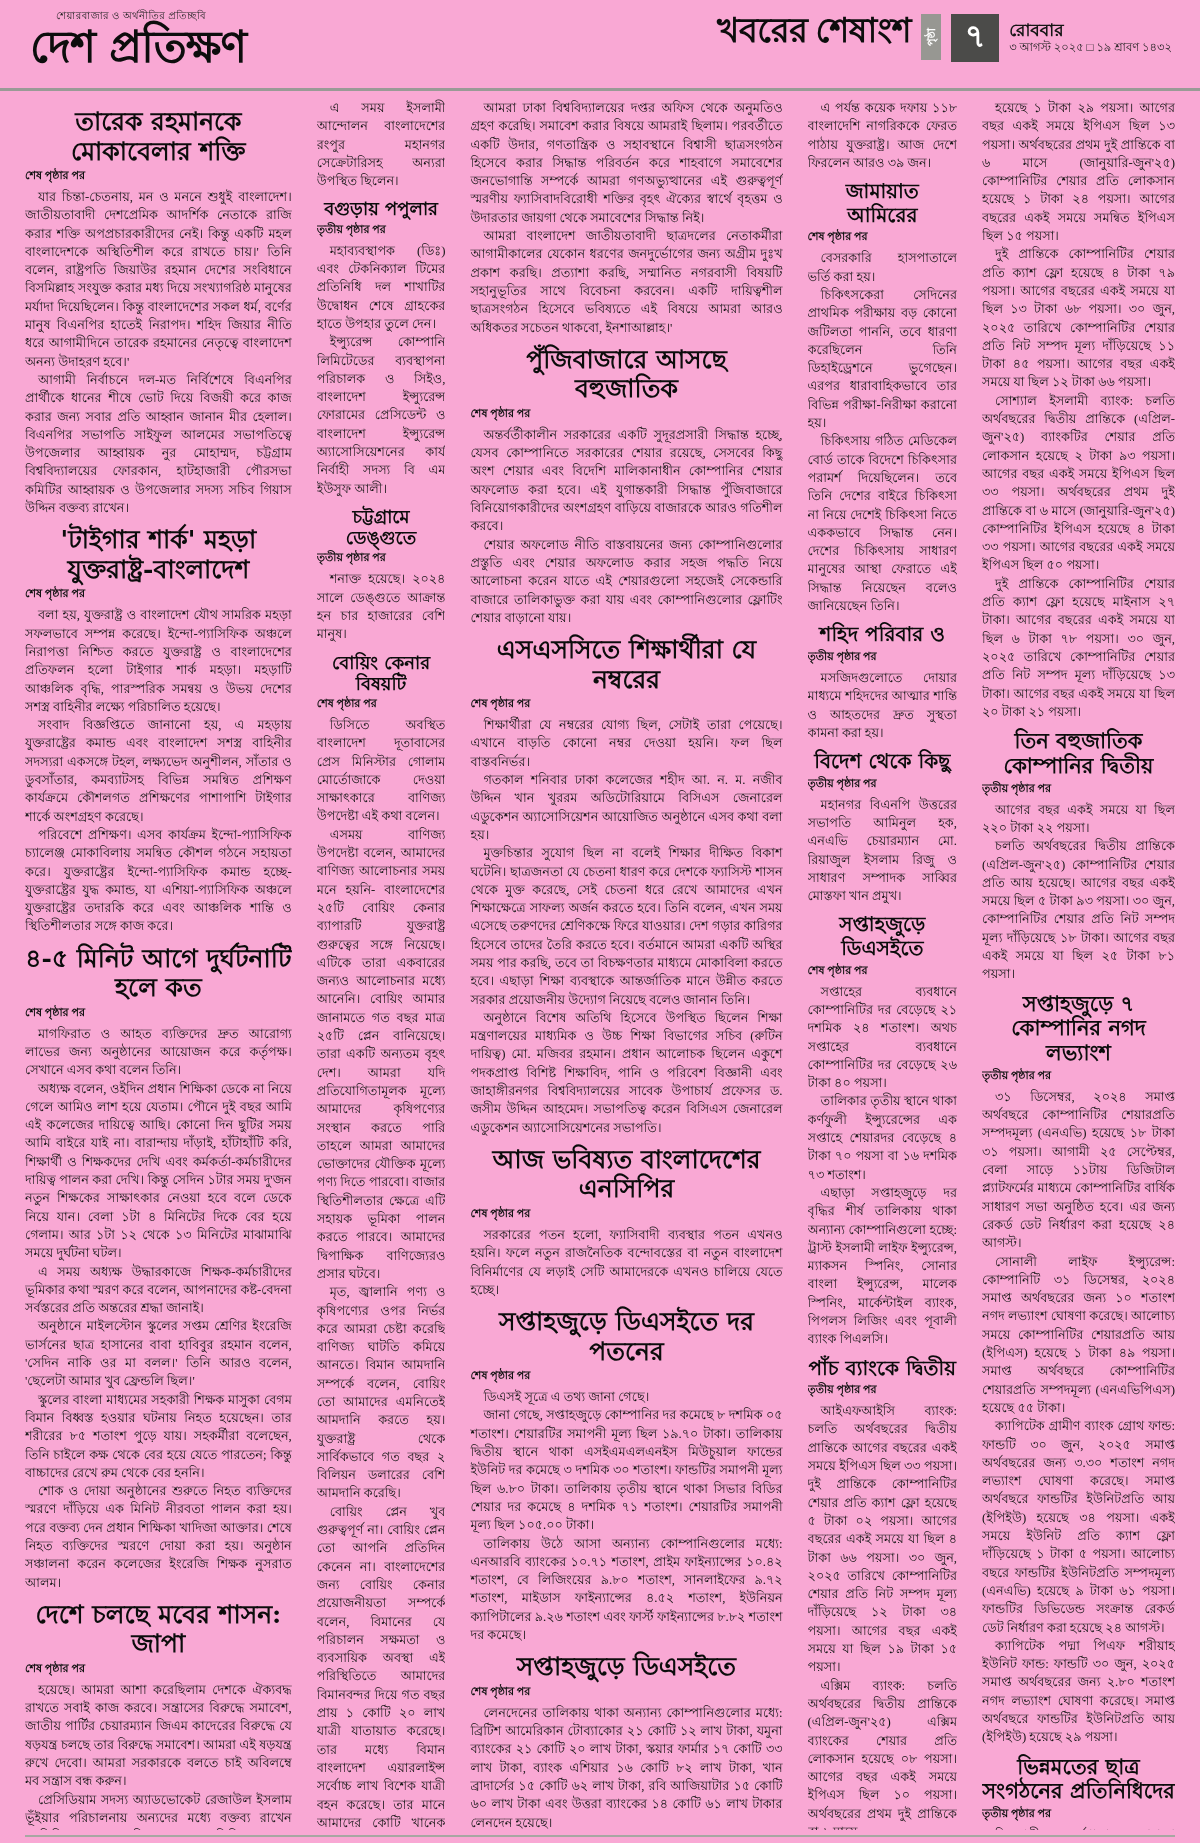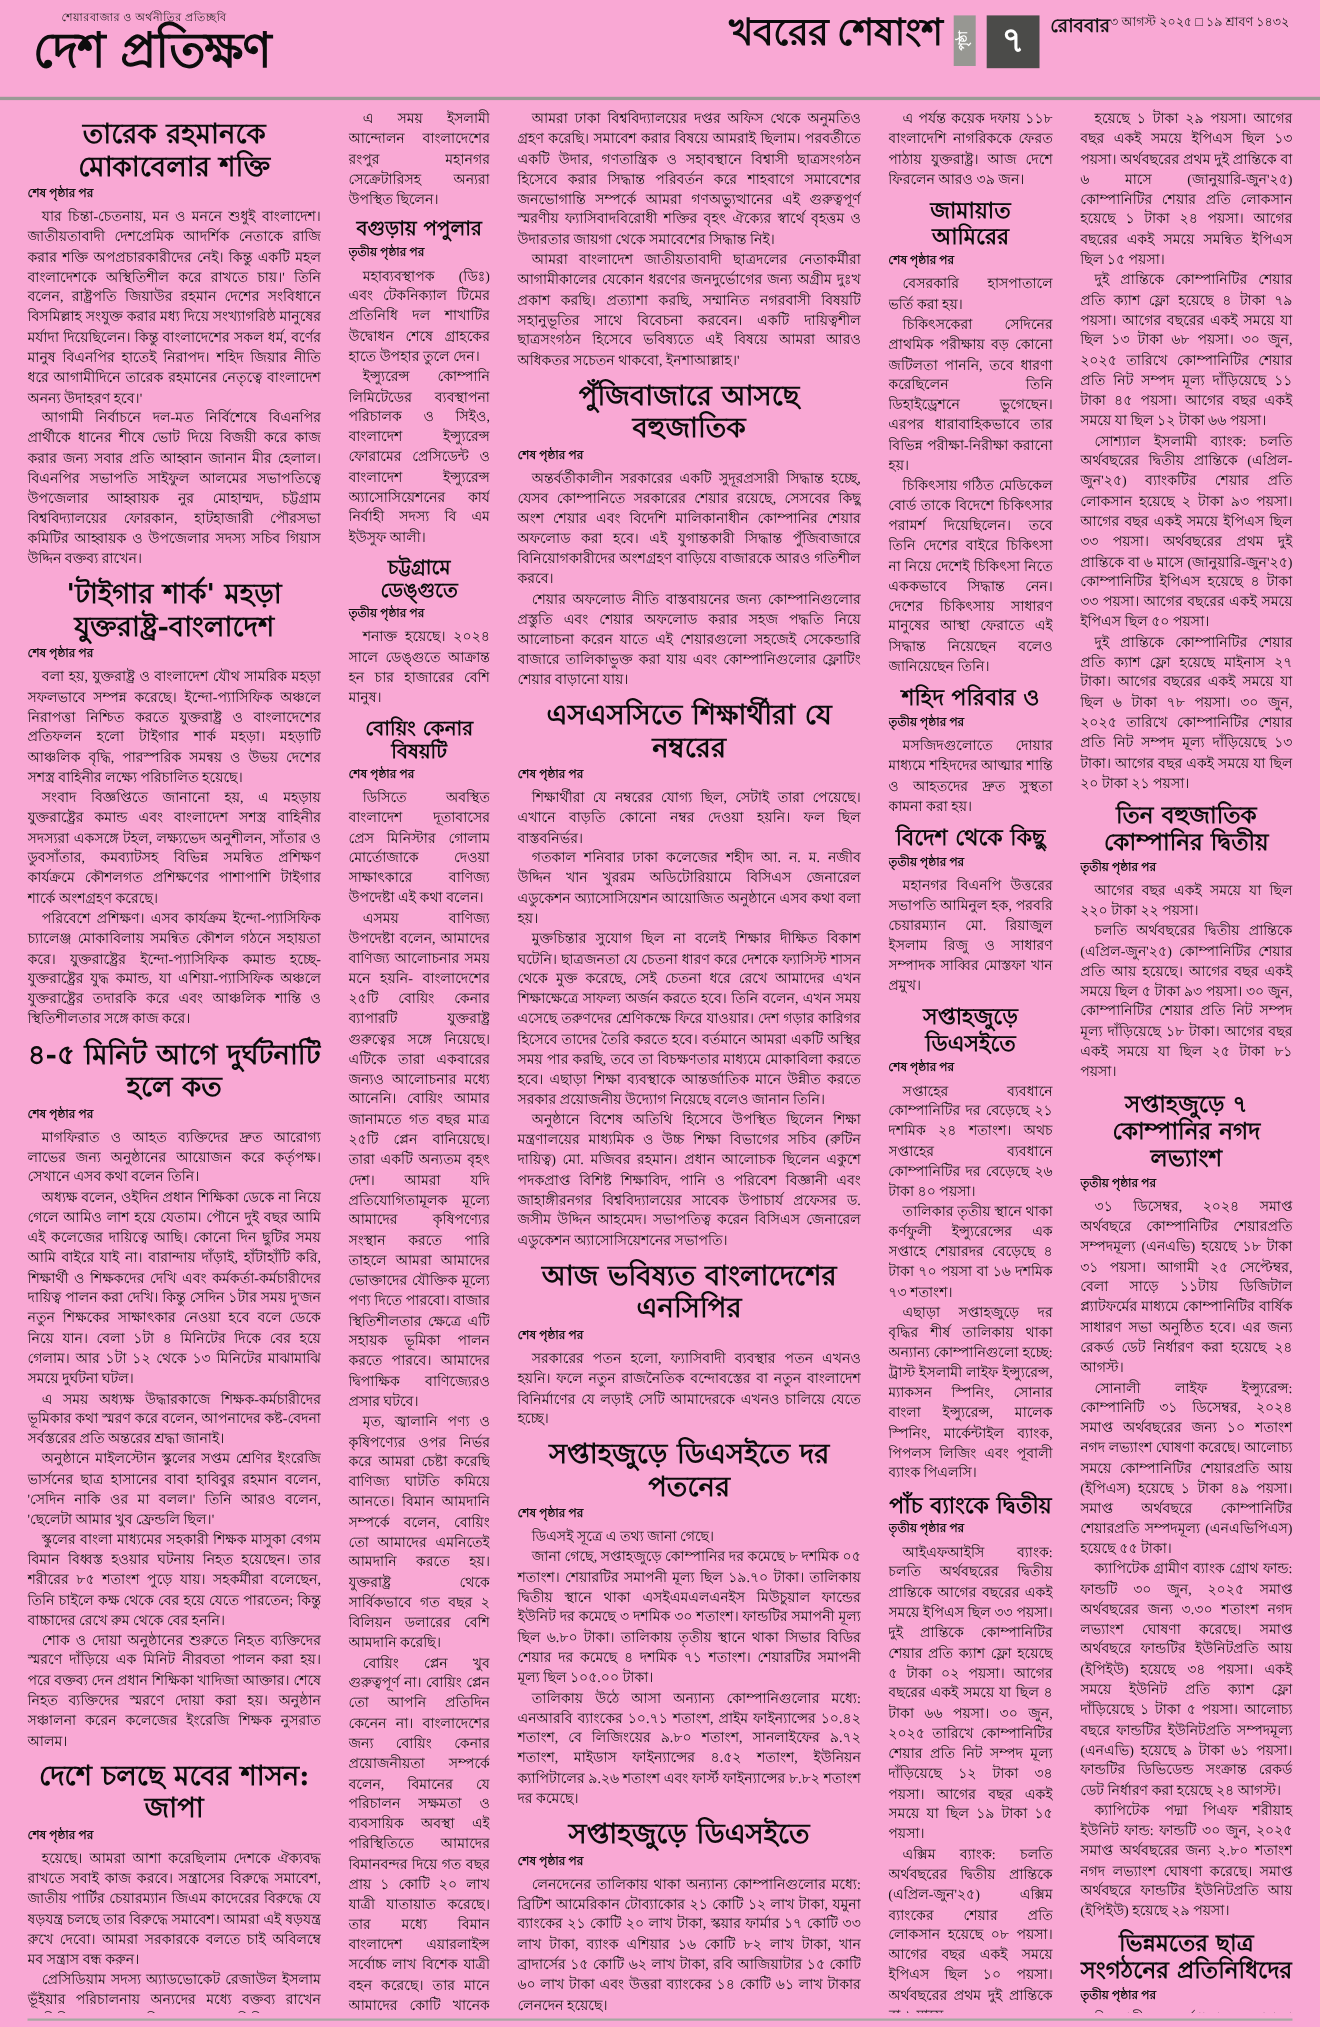--- a/index.html
+++ b/index.html
@@ -41,21 +41,21 @@
     display:flex;align-items:center;justify-content:center;
     writing-mode:vertical-rl;transform:rotate(180deg);
     font-size:11px;font-weight:700;
   }
   .page-number-box{
     background:#4b4b49;color:#fff;
     width:48px;height:48px;
     display:flex;align-items:center;justify-content:center;
     font-size:32px;font-weight:800;
   }
-  .header-meta{display:flex;justify-content:center;}
+  .header-meta{display:flex;flex-direction:column;justify-content:center;}
   .weekday{font-size:17px;font-weight:800;line-height:1.15;}
   .dateline{font-size:11.5px;color:#222;line-height:1.3;}
   .header-rule{
     height:3px;background:#9a9a96;margin:0 0 4px 0;
   }
   
   .cols{
     display:flex;
     gap:25px;
     padding:4px 25px 0 25px;
@@ -227,21 +227,21 @@
           <p class="para">চিকিৎসায় গঠিত মেডিকেল বোর্ড তাকে বিদেশে চিকিৎসার পরামর্শ দিয়েছিলেন। তবে তিনি দেশের বাইরে চিকিৎসা না নিয়ে দেশেই চিকিৎসা নিতে এককভাবে সিদ্ধান্ত নেন। দেশের চিকিৎসায় সাধারণ মানুষের আস্থা ফেরাতে এই সিদ্ধান্ত নিয়েছেন বলেও জানিয়েছেন তিনি।</p>
         </article>
         <article class="article">
           <h2 class="headline">শহিদ পরিবার ও</h2>
           <div class="kicker">তৃতীয় পৃষ্ঠার পর</div>
           <p class="para">মসজিদগুলোতে দোয়ার মাধ্যমে শহিদদের আত্মার শান্তি ও আহতদের দ্রুত সুস্থতা কামনা করা হয়।</p>
         </article>
         <article class="article">
           <h2 class="headline">বিদেশ থেকে কিছু</h2>
           <div class="kicker">তৃতীয় পৃষ্ঠার পর</div>
-          <p class="para">মহানগর বিএনপি উত্তরের সভাপতি আমিনুল হক, পরবরি চেয়ারম্যান মো. রিয়াজুল ইসলাম রিজু ও সাধারণ সম্পাদক সাব্বির মোস্তফা খান প্রমুখ।</p>
+          <p class="para">মহানগর বিএনপি উত্তরের সভাপতি আমিনুল হক, এনএভি চেয়ারম্যান মো. রিয়াজুল ইসলাম রিজু ও সাধারণ সম্পাদক সাব্বির মোস্তফা খান প্রমুখ।</p>
         </article>
         <article class="article">
           <h2 class="headline">সপ্তাহজুড়ে ডিএসইতে</h2>
           <div class="kicker">শেষ পৃষ্ঠার পর</div>
           <p class="para">সপ্তাহের ব্যবধানে কোম্পানিটির দর বেড়েছে ২১ দশমিক ২৪ শতাংশ। অথচ সপ্তাহের ব্যবধানে কোম্পানিটির দর বেড়েছে ২৬ টাকা ৪০ পয়সা।</p>
           <p class="para">তালিকার তৃতীয় স্থানে থাকা কর্ণফুলী ইন্স্যুরেন্সের এক সপ্তাহে শেয়ারদর বেড়েছে ৪ টাকা ৭০ পয়সা বা ১৬ দশমিক ৭৩ শতাংশ।</p>
           <p class="para">এছাড়া সপ্তাহজুড়ে দর বৃদ্ধির শীর্ষ তালিকায় থাকা অন্যান্য কোম্পানিগুলো হচ্ছে: ট্রাস্ট ইসলামী লাইফ ইন্স্যুরেন্স, ম্যাকসন স্পিনিং, সোনার বাংলা ইন্স্যুরেন্স, মালেক স্পিনিং, মার্কেন্টাইল ব্যাংক, পিপলস লিজিং এবং পূবালী ব্যাংক পিএলসি।</p>
         </article>
         <article class="article">
           <h2 class="headline">পাঁচ ব্যাংকে দ্বিতীয়</h2>

